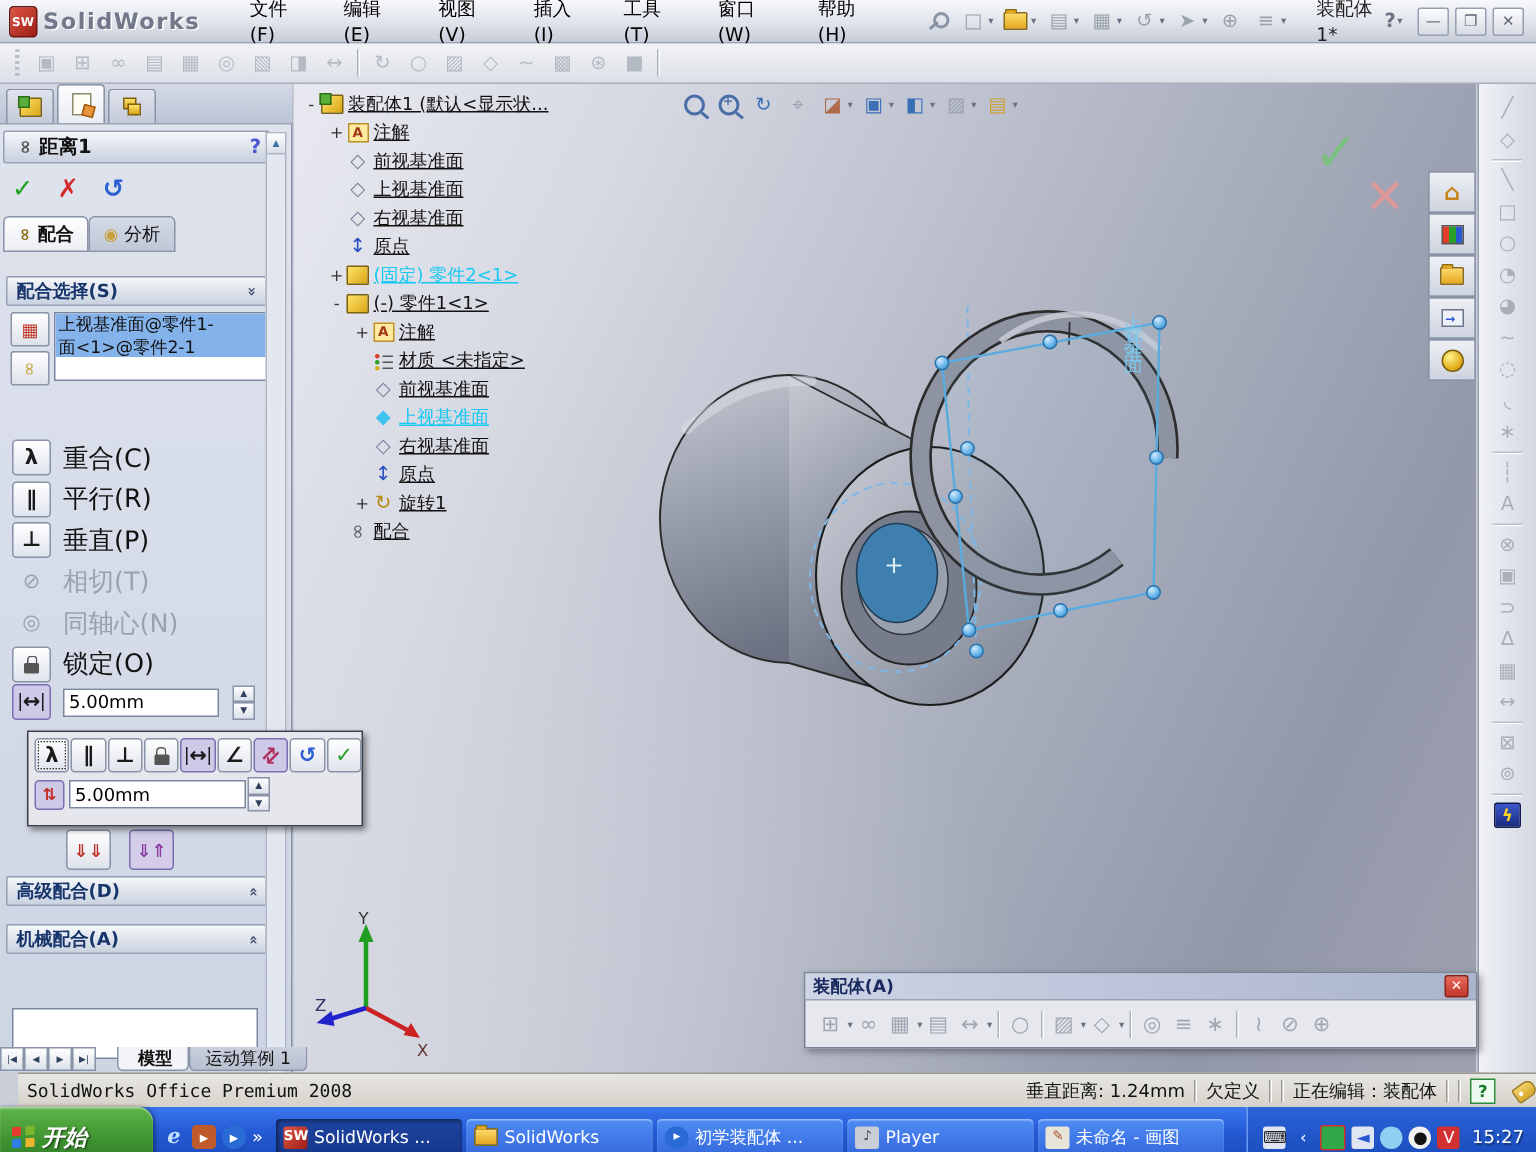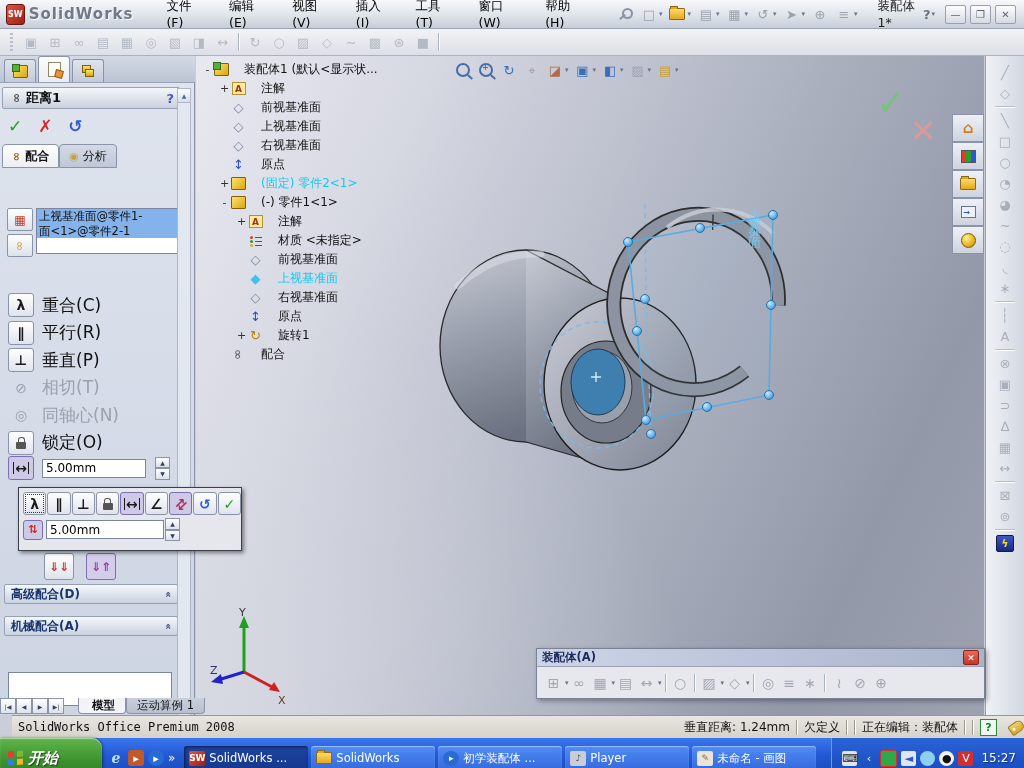--- a/index.html
+++ b/index.html
@@ -132,21 +132,21 @@
 
   
   #viewport{left:196px;top:56px;width:788px;height:659px;
     background:
       radial-gradient(ellipse at 8% 100%, rgba(222,224,232,.55), transparent 42%),
       linear-gradient(115deg,#e8e9f0 0%,#d6d8e2 22%,#abb0bf 58%,#9398a9 82%,#9da1b0 100%);}
   #tree{position:absolute;left:6px;top:4px;z-index:4;}
   .trow{display:flex;align-items:center;height:19px;font-size:12px;white-space:nowrap;}
   .texp{width:11px;font-size:11px;color:#333;text-align:center;}
   .tico{width:17px;display:flex;align-items:center;justify-content:center;font-size:13px;}
-  .tlab{margin-left:14px;}
+  .tlab{margin-left:2px;text-decoration:underline;}
   .tlab.sel{color:#16c8f2;}
   .ti-ann{width:12px;height:11px;background:#ffeaa0;border:1px solid #b8912c;font-size:9px;font-weight:bold;color:#a03818;display:flex;align-items:center;justify-content:center;}
   .ti-mat{width:12px;height:11px;position:relative;}
   .ti-mat::before{content:"";position:absolute;left:0;top:1px;width:3px;height:3px;border-radius:50%;background:#e03c2a;box-shadow:0 4px 0 #2aa02a,0 8px 0 #d8b01c;}
   .ti-mat::after{content:"";position:absolute;left:5px;top:2px;width:7px;height:1px;background:#555;box-shadow:0 4px 0 #555,0 8px 0 #555;}
 
   #viewtb{position:absolute;left:258px;top:5px;display:flex;align-items:center;gap:5px;z-index:5;}
   .vtb{display:flex;align-items:center;}
   .mag{width:10px;height:10px;border:2px solid #4a6da8;border-radius:50%;position:relative;}
   .mag::after{content:"";position:absolute;width:6px;height:2px;background:#4a6da8;right:-5px;bottom:-3px;transform:rotate(40deg);}
@@ -397,20 +397,24 @@
       <div class="pmtab2 sel">
         <span style="color:#8a6a14"><span class="rot90" style="font-size:11px">∞</span></span>
         <span>配合</span>
       </div>
       <div class="pmtab2">
         <span style="color:#caa23c;font-size:11px">◉</span>
         <span>分析</span>
       </div>
     </div>
 
+    <div class="sec-hdr" style="top:128px">
+      <span>配合选择(S)</span>
+        <span class="chev">«</span>
+    </div>
     <div id="sel-btns">
       <span class="sbtn">
           <span style="color:#c0392b;font-size:12px">▦</span>
         </span>
       <span class="sbtn">
           <span style="color:#caa23c" class="rot90">∞</span>
         </span>
     </div>
     <div id="sel-box">
       <div class="sel-line">上视基准面@零件1-</div>

